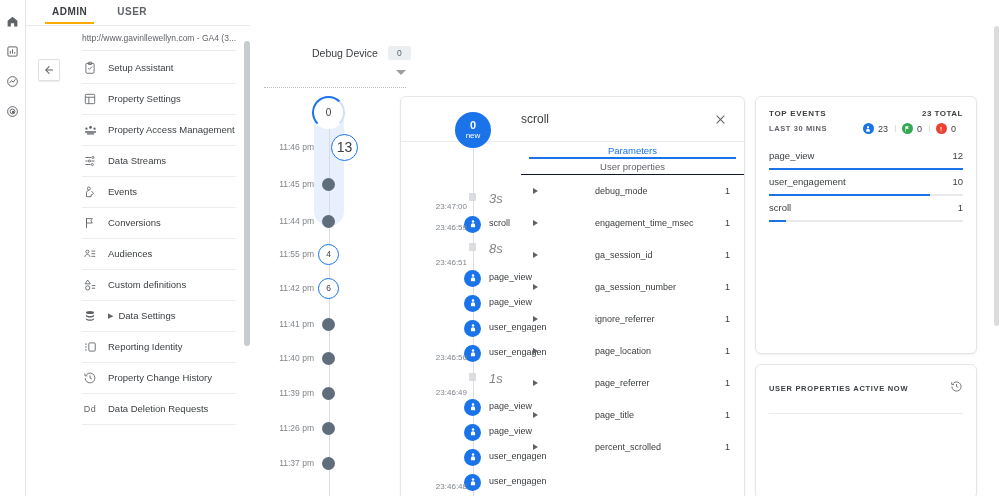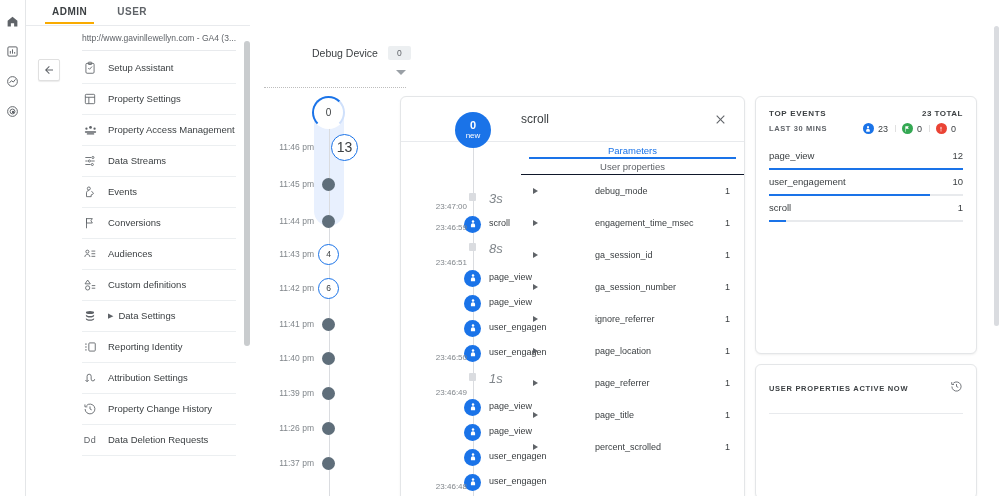--- a/index.html
+++ b/index.html
@@ -395,29 +395,20 @@
                   <line x1="3.5" y1="7" x2="6.5" y2="7"></line>
                   <line x1="3.5" y1="12" x2="6.5" y2="12"></line>
                   <line x1="3.5" y1="17" x2="6.5" y2="17"></line>
                 </svg>
               </span>
               <span class="mi-label">Reporting Identity</span>
             </div>
             <div class="menuItem">
               <span class="mi-icon">
                 <svg width="14" height="14" viewBox="0 0 24 24" fill="none" stroke="currentColor" stroke-width="1.5">
-                  <path d="M7 18V9a3.5 3.5 0 0 1 7 0v5a3 3 0 0 0 6 0"></path>
-                  <polyline points="4.2,15.5 7,18.4 9.8,15.5"></polyline>
-                </svg>
-              </span>
-              <span class="mi-label">Attribution Settings</span>
-            </div>
-            <div class="menuItem">
-              <span class="mi-icon">
-                <svg width="14" height="14" viewBox="0 0 24 24" fill="none" stroke="currentColor" stroke-width="1.5">
                   <path d="M3.6 12a8.4 8.4 0 1 0 2.5-6"></path>
                   <polyline points="3.3,4.2 3.3,8.3 7.4,8.3"></polyline>
                   <polyline points="12,7.6 12,12 15,13.6"></polyline>
                 </svg>
               </span>
               <span class="mi-label">Property Change History</span>
             </div>
             <div class="menuItem">
               <span class="mi-icon mi-dd">Dd</span>
               <span class="mi-label">Data Deletion Requests</span>
@@ -455,21 +446,21 @@
         </div>
         <div class="minRow" style="top: 88px;">
           <span class="minTime">11:45 pm</span>
           <span class="minDot"></span>
         </div>
         <div class="minRow" style="top: 125px;">
           <span class="minTime">11:44 pm</span>
           <span class="minDot"></span>
         </div>
         <div class="minRow" style="top: 158px;">
-          <span class="minTime">11:43 pm</span>
+          <span class="minTime">11:55 pm</span>
           <span class="minCircle sm">4</span>
         </div>
         <div class="minRow" style="top: 192px;">
           <span class="minTime">11:42 pm</span>
           <span class="minCircle sm">6</span>
         </div>
         <div class="minRow" style="top: 228px;">
           <span class="minTime">11:41 pm</span>
           <span class="minDot"></span>
         </div>

